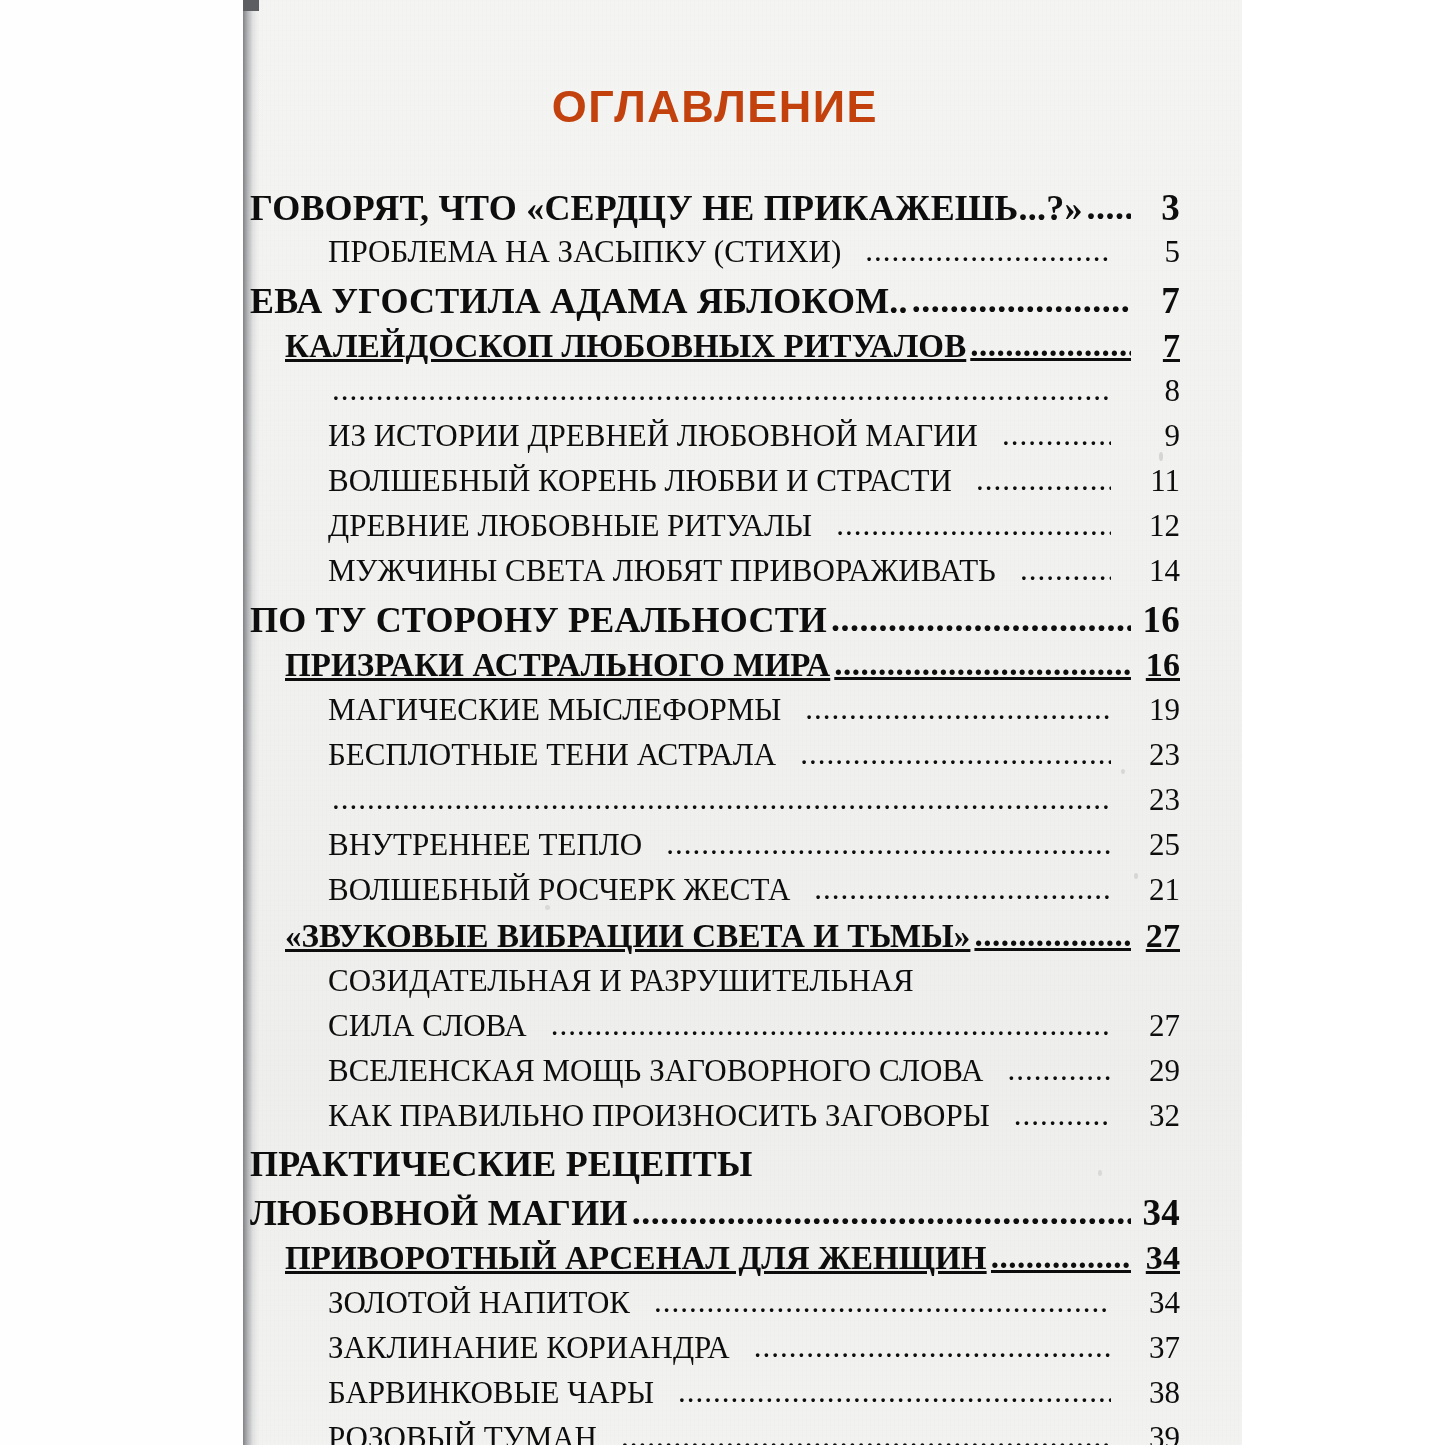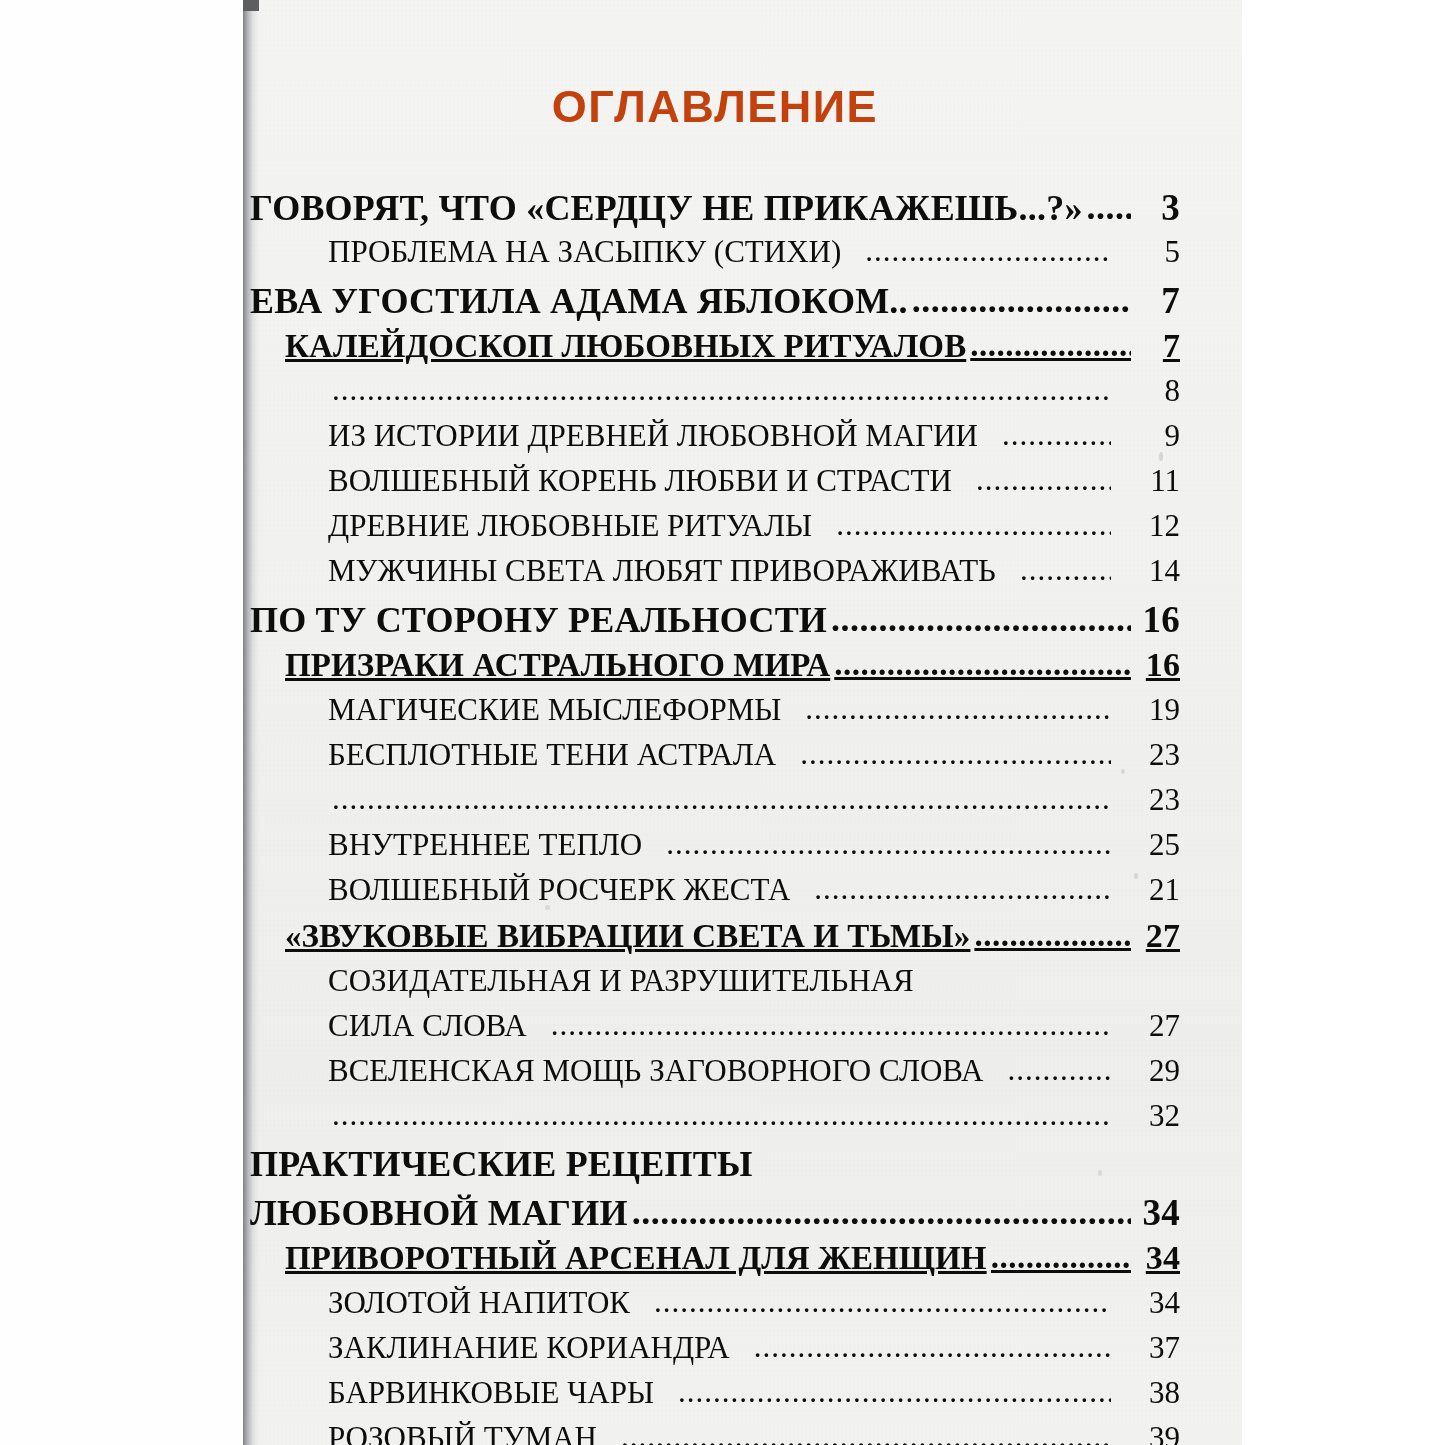--- a/index.html
+++ b/index.html
@@ -287,20 +287,21 @@
         <span class="label">СИЛА СЛОВА</span>
         <span class="dots"></span>
         <span class="pagenum">27</span>
       </div>
       <div class="row lvl2">
         <span class="label">ВСЕЛЕНСКАЯ МОЩЬ ЗАГОВОРНОГО СЛОВА</span>
         <span class="dots"></span>
         <span class="pagenum">29</span>
       </div>
       <div class="row lvl2">
+        <span class="label">КАК ПРАВИЛЬНО ПРОИЗНОСИТЬ ЗАГОВОРЫ</span>
         <span class="dots"></span>
         <span class="pagenum">32</span>
       </div>
       <div class="row lvl0 cont">
         <span class="label">ПРАКТИЧЕСКИЕ РЕЦЕПТЫ</span>
         <span class="dots"></span>
         <span class="pagenum"></span>
       </div>
       <div class="row lvl0">
         <span class="label">ЛЮБОВНОЙ МАГИИ</span>

